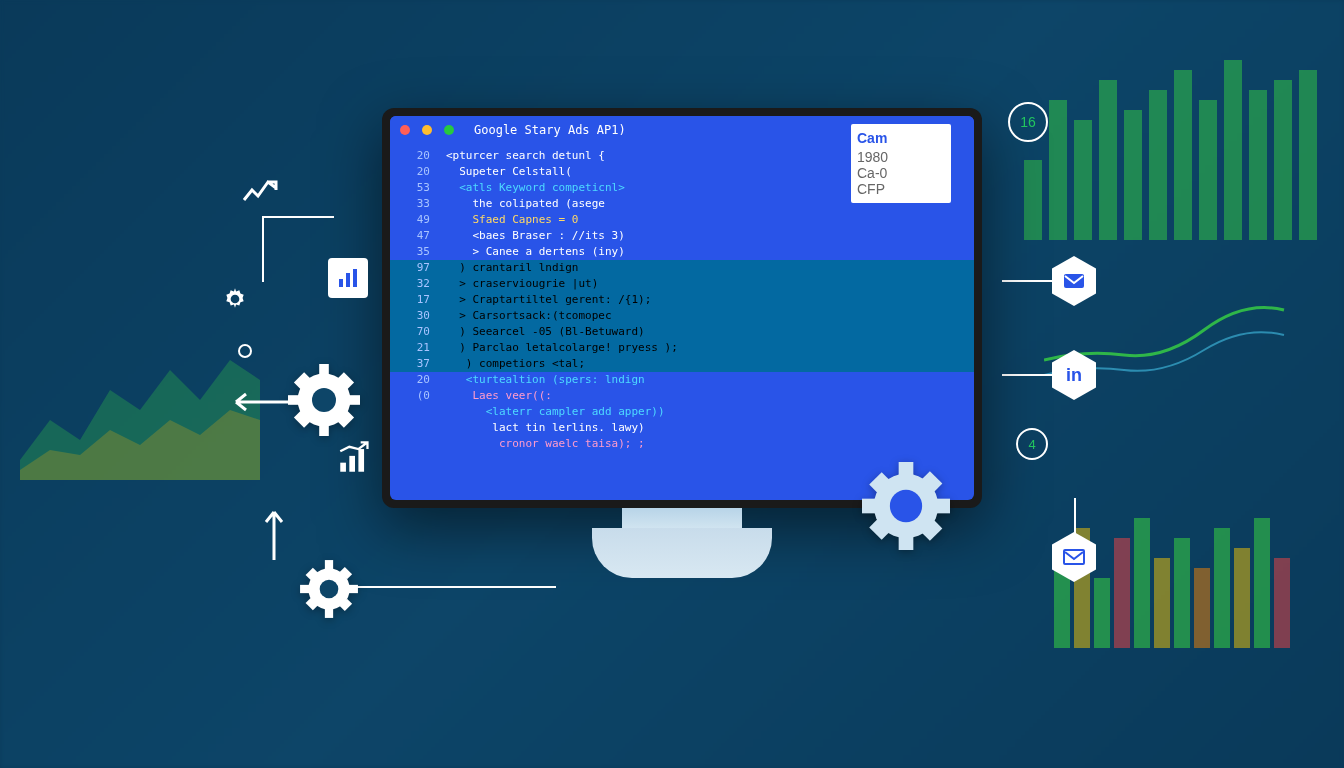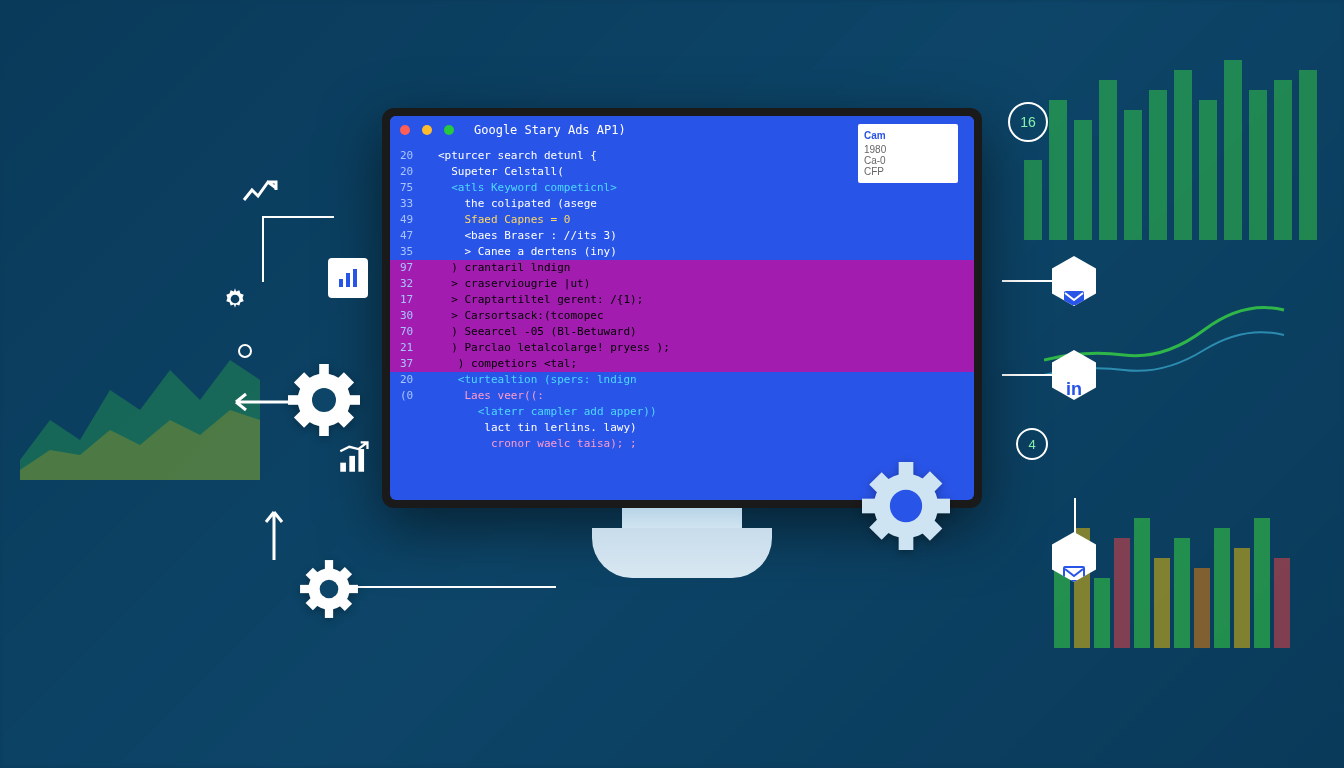--- a/index.html
+++ b/index.html
@@ -11,33 +11,33 @@
 .bg-chart.left-area{left:20px;top:300px;width:240px;height:180px}
 .monitor{position:absolute;left:382px;top:108px;width:600px;height:450px;z-index:10}
 .monitor-frame{width:100%;height:400px;background:#1a1a1a;border-radius:12px;padding:8px;box-shadow:0 20px 60px rgba(0,0,0,0.5)}
 .monitor-screen{width:100%;height:100%;background:#2954e8;border-radius:6px;overflow:hidden;position:relative}
 .titlebar{height:28px;background:#2954e8;display:flex;align-items:center;padding:0 10px;gap:12px}
 .tb-dot{width:10px;height:10px;border-radius:50%}
 .tb-dot.r{background:#ff5f56}.tb-dot.y{background:#ffbd2e}.tb-dot.g{background:#27c93f}
 .tb-title{color:#fff;font-size:12px;margin-left:8px;font-family:monospace}
 .code-area{padding:4px 0;font-family:monospace;font-size:11px;color:#fff;position:relative}
 .code-line{display:flex;padding:0 10px;line-height:16px}
-.line-num{width:30px;text-align:left;color:#a8c4ff;margin-right:8px;flex-shrink:0}
+.line-num{width:30px;text-align:right;color:#a8c4ff;margin-right:16px;flex-shrink:0}
 .line-txt{white-space:pre}
-.code-white{background:#a21caf;color:#000}
+.code-white{background:#0369a1;color:#000}
 .code-white .line-txt{color:#000}
 .t-cyan{color:#4dd9ff}.t-yellow{color:#ffd966}.t-pink{color:#ff9ccc}.t-green{color:#7fff7f}
-.info-box{position:absolute;right:16px;top:8px;width:100px;background:#fff;border-radius:2px;padding:6px;font-size:10px;color:#666}
+.info-box{position:absolute;right:23px;top:8px;width:100px;background:#fff;border-radius:2px;padding:6px;font-size:14px;color:#666}
 .info-box .ib-title{color:#2954e8;font-weight:bold;margin-bottom:3px}
 .monitor-base{width:120px;height:20px;background:linear-gradient(#b8d4e8,#d0e4f0);margin:0 auto}
 .monitor-stand{width:180px;height:50px;background:linear-gradient(#c8dceb,#d8e8f2);margin:0 auto;border-radius:0 0 40px 40px}
 .icon-hex{position:absolute;width:44px;height:50px;z-index:12}
-.hex-shape{width:44px;height:50px;background:#fff;clip-path:polygon(50% 0%,100% 25%,100% 75%,50% 100%,0% 75%,0% 25%);display:flex;align-items:flex-end;justify-content:center;color:#2954e8;font-weight:bold}
+.hex-shape{width:44px;height:50px;background:#fff;clip-path:polygon(50% 0%,100% 25%,100% 75%,50% 100%,0% 75%,0% 25%);display:flex;align-items:center;justify-content:center;color:#2954e8;font-weight:bold}
 .icon-box{position:absolute;width:40px;height:40px;background:#fff;border-radius:4px;display:flex;align-items:center;justify-content:center;z-index:12}
-.icon-circle{position:absolute;width:40px;height:40px;border:2px solid #fff;border-radius:50%;display:flex;align-items:center;justify-content:center;color:#86efac;font-size:14px;z-index:12}
+.icon-circle{position:absolute;width:40px;height:40px;border:2px solid #fff;border-radius:50%;display:flex;align-items:center;justify-content:center;color:#22c55e;font-size:14px;z-index:12}
 .gear{position:absolute;z-index:11}
 .gear svg{filter:drop-shadow(0 2px 4px rgba(0,0,0,0.3))}
 .connector{position:absolute;border:2px solid #fff;z-index:9}
 .arrow-left{position:absolute;z-index:11}
 .small-icon{position:absolute;color:#fff;z-index:11}
 </style>
 </head>
 <body>
 
 <div class="bg"></div>
@@ -106,21 +106,21 @@
       <div class="code-area" id="code-container">
       <div class="code-line">
             <span class="line-num">20</span>
             <span class="line-txt ">&lt;pturcer search detunl {</span>
           </div>
           <div class="code-line">
             <span class="line-num">20</span>
             <span class="line-txt ">  Supeter Celstall(</span>
           </div>
           <div class="code-line">
-            <span class="line-num">75</span>
+            <span class="line-num">53</span>
             <span class="line-txt t-cyan">  &lt;atls Keyword competicnl&gt;</span>
           </div>
           <div class="code-line">
             <span class="line-num">33</span>
             <span class="line-txt ">    the colipated (asege</span>
           </div>
           <div class="code-line">
             <span class="line-num">49</span>
             <span class="line-txt t-yellow">    Sfaed Capnes = 0</span>
           </div>

